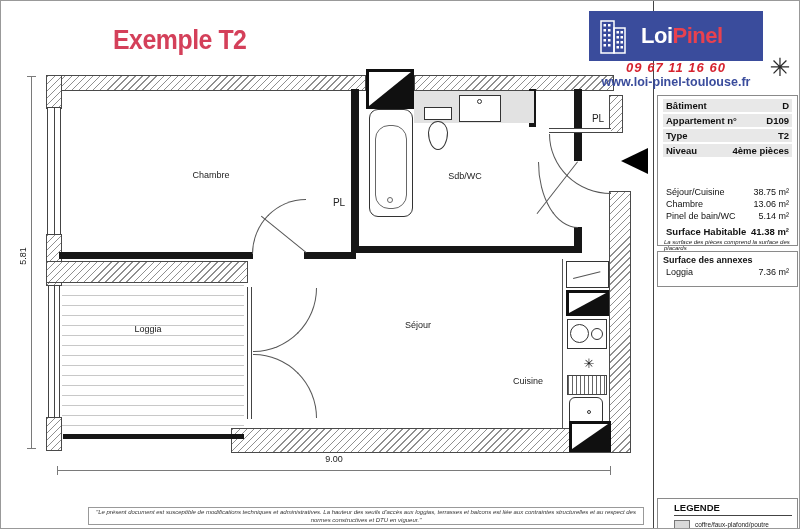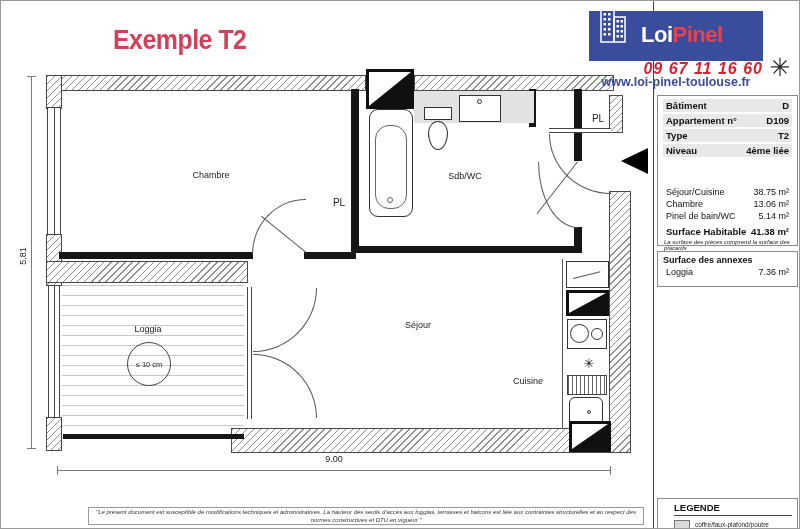--- a/index.html
+++ b/index.html
@@ -14,24 +14,24 @@
   .fix{border:1px solid #333;background:#fff;box-sizing:border-box;}
   .round{border-radius:50%;}
   .rlabel{position:absolute;font-size:9px;color:#222;white-space:nowrap;transform:translate(-50%,-50%);}
   .small{font-size:10px;}
   .leaf{position:absolute;height:0;border-top:1px solid #555;transform-origin:0 0;}
   .arc{position:absolute;box-sizing:border-box;}
   .dim{background:#7a7a7a;}
   .deck{background-image:repeating-linear-gradient(180deg,#c8c8c8 0 1px,transparent 1px 10px);}
   .drainer{background-image:repeating-linear-gradient(90deg,#666 0 1px,transparent 1px 4px);border:1px solid #444;box-sizing:border-box;}
   .title{font-weight:bold;font-size:27px;color:#d4405a;letter-spacing:-0.5px;transform:scaleX(.92);transform-origin:0 0;}
-  .logo{background:#3a4c9c;display:flex;align-items:flex-end;padding:15px 6px;box-sizing:border-box;}
+  .logo{background:#3a4c9c;display:flex;align-items:center;padding:5px 6px;box-sizing:border-box;}
   .logo-text{color:#fff;font-weight:bold;font-size:22px;line-height:.95;letter-spacing:-0.5px;margin-left:6px;}
   .logo-text .red{color:#e8414f;}
-  .phone{color:#d6232f;font-weight:bold;font-style:italic;font-size:16px;text-align:right;letter-spacing:1px;}
+  .phone{color:#d6232f;font-weight:bold;font-style:italic;font-size:13px;text-align:center;letter-spacing:1px;}
   .url{color:#3a4c9c;font-weight:bold;font-size:12.5px;text-align:center;}
   .panelbox{border:1px solid #8a8a8a;background:#fff;box-sizing:border-box;padding:3px 5px;}
   .irow{display:flex;justify-content:space-between;background:#e8e8e8;font-weight:bold;font-size:9.5px;padding:1px 3px;margin-bottom:2px;color:#111;}
   .srow{display:flex;justify-content:space-between;font-size:9px;padding:0 3px;margin-bottom:2px;color:#111;}
   .srow.total{font-weight:bold;margin-top:5px;font-size:9.5px;}
   .note{font-size:6px;font-style:italic;color:#222;margin-top:2px;padding:0 1px;}
   .annex-title{font-weight:bold;font-size:9px;color:#111;margin-bottom:2px;}
   .legend-title{font-weight:bold;font-size:9.5px;border-bottom:1px solid #444;padding-bottom:2px;margin-bottom:4px;color:#111;}
   .legend-item{display:flex;align-items:center;gap:5px;font-size:6.5px;color:#222;}
   .swatch{width:14px;height:7px;background:#d9d9d9;border:1px solid #777;}
@@ -105,23 +105,20 @@
 
   <div class="abs arrow-left" style="left:620px;top:147px;"></div>
 
   <div class="rlabel" style="left:210px;top:174px;">Chambre</div>
   <div class="rlabel small" style="left:338px;top:201px;">PL</div>
   <div class="rlabel" style="left:464px;top:175px;">Sdb/WC</div>
   <div class="rlabel small" style="left:597px;top:117px;">PL</div>
   <div class="rlabel" style="left:417px;top:324px;">Séjour</div>
   <div class="rlabel" style="left:527px;top:380px;">Cuisine</div>
   <div class="rlabel" style="left:147px;top:328px;">Loggia</div>
-  <div class="abs circle-note" style="left:126px;top:341px;width:44px;height:44px;">
-      <span>≤ 10 cm</span>
-    </div>
 
   <div class="abs dim" style="left:30px;top:76px;width:1px;height:372px;"></div>
   <div class="abs dim" style="left:26px;top:75px;width:9px;height:1px;"></div>
   <div class="abs dim" style="left:26px;top:447px;width:9px;height:1px;"></div>
   <div class="rlabel" style="left:22px;top:255px;transform:translate(-50%,-50%) rotate(-90deg);">5.81</div>
   <div class="abs dim" style="left:57px;top:469px;width:553px;height:1px;"></div>
   <div class="abs dim" style="left:56px;top:465px;width:1px;height:9px;"></div>
   <div class="abs dim" style="left:609px;top:465px;width:1px;height:9px;"></div>
   <div class="rlabel" style="left:333px;top:458px;">9.00</div>
 
@@ -170,21 +167,21 @@
     <div class="irow">
         <span>Appartement n°</span>
         <span>D109</span>
       </div>
     <div class="irow">
         <span>Type</span>
         <span>T2</span>
       </div>
     <div class="irow">
         <span>Niveau</span>
-        <span>4ème liée</span>
+        <span>4ème pièces</span>
       </div>
     <div style="height:28px;"></div>
     <div class="srow">
         <span>Séjour/Cuisine</span>
         <span>38.75 m²</span>
       </div>
     <div class="srow">
         <span>Chambre</span>
         <span>13.06 m²</span>
       </div>

